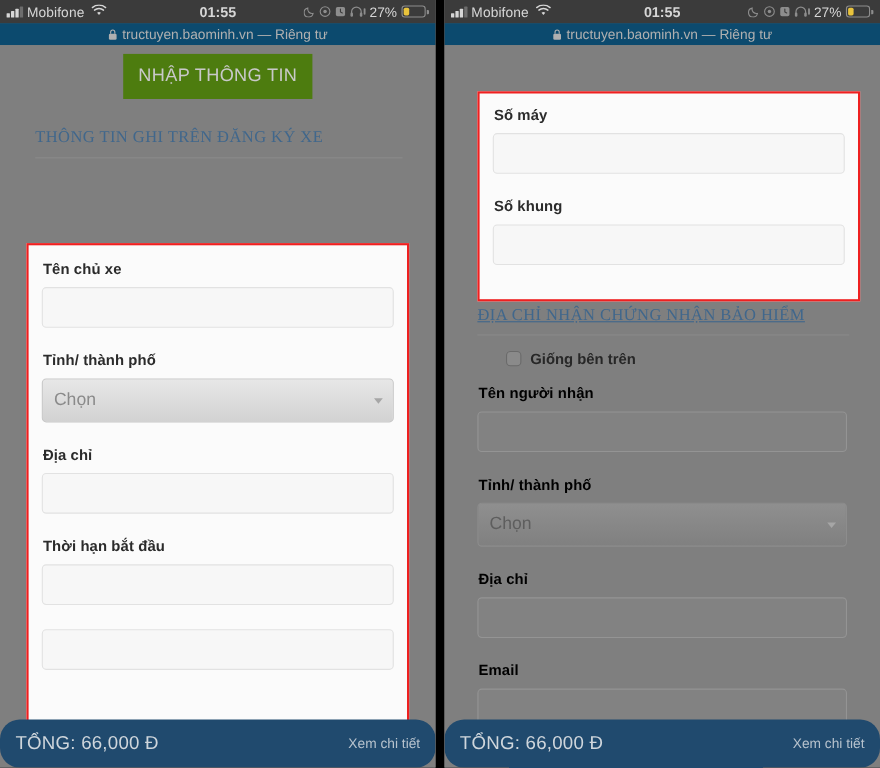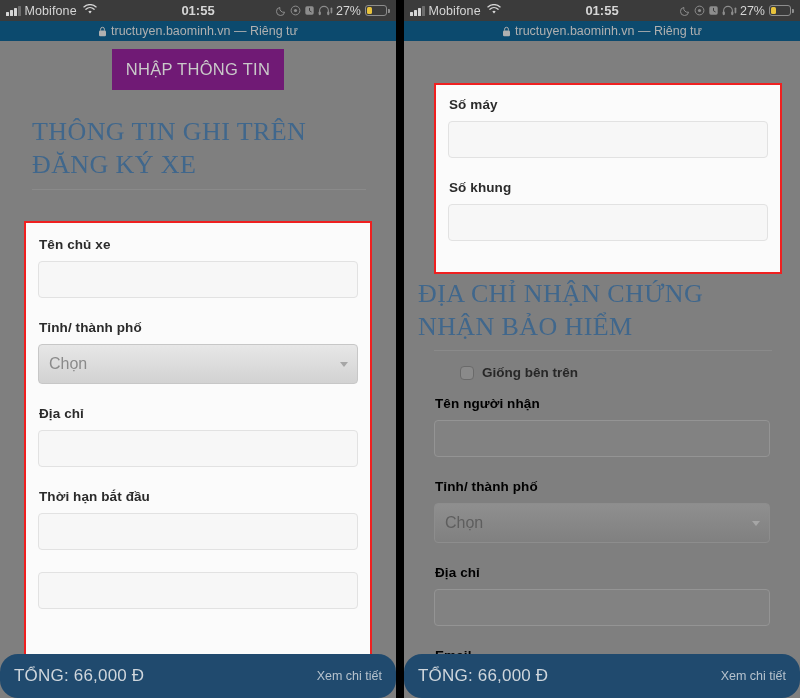--- a/index.html
+++ b/index.html
@@ -132,32 +132,32 @@
   .page {
     position: relative;
     height: 657px;
     background: #7f7f7f;
     overflow: hidden;
   }
   .tab-button {
     margin: 8px auto 0;
     width: 172px;
     height: 41px;
-    background: #701a75;
+    background: #4d7c0f;
     color: #c9c9c9;
     font-size: 16.5px;
     letter-spacing: 0.3px;
     display: flex;
     align-items: center;
     justify-content: center;
   }
   .section-title {
     font-family: "Liberation Serif", serif;
     color: #40678c;
-    font-size: 26px;
+    font-size: 15px;
     letter-spacing: 0.4px;
     margin: 26px 26px 0 32px;
     line-height: 1.25;
   }
   .divider {
     margin: 8px 30px 0 32px;
     border-bottom: 1px solid #8a8a8a;
   }
 
   .redbox {
@@ -475,21 +475,21 @@
           <div class="field-input"></div>
         </div>
         <div class="field-gap"></div>
         <div class="field">
           <div class="field-label">Số khung</div>
           <div class="field-input"></div>
         </div>
       </div>
 
       <div style="position:absolute; left:0; right:0; top:237px;">
-        <div class="section-title" style="margin-left:14px; margin-right:46px; margin-top:0;">ĐỊA CHỈ NHẬN CHỨNG NHẬN BẢO HIỂM</div>
+        <div class="section-title" style="margin-left:30px; margin-right:46px; margin-top:0;text-decoration:underline;">ĐỊA CHỈ NHẬN CHỨNG NHẬN BẢO HIỂM</div>
         <div class="divider" style="margin-left:30px; margin-right:28px; margin-top:7px;"></div>
 
         <div class="gray-area">
 
           <div class="checkrow">
             <span class="checkbox"></span>
             <span class="checkrow-label">Giống bên trên</span>
           </div>
 
           <div class="field">

